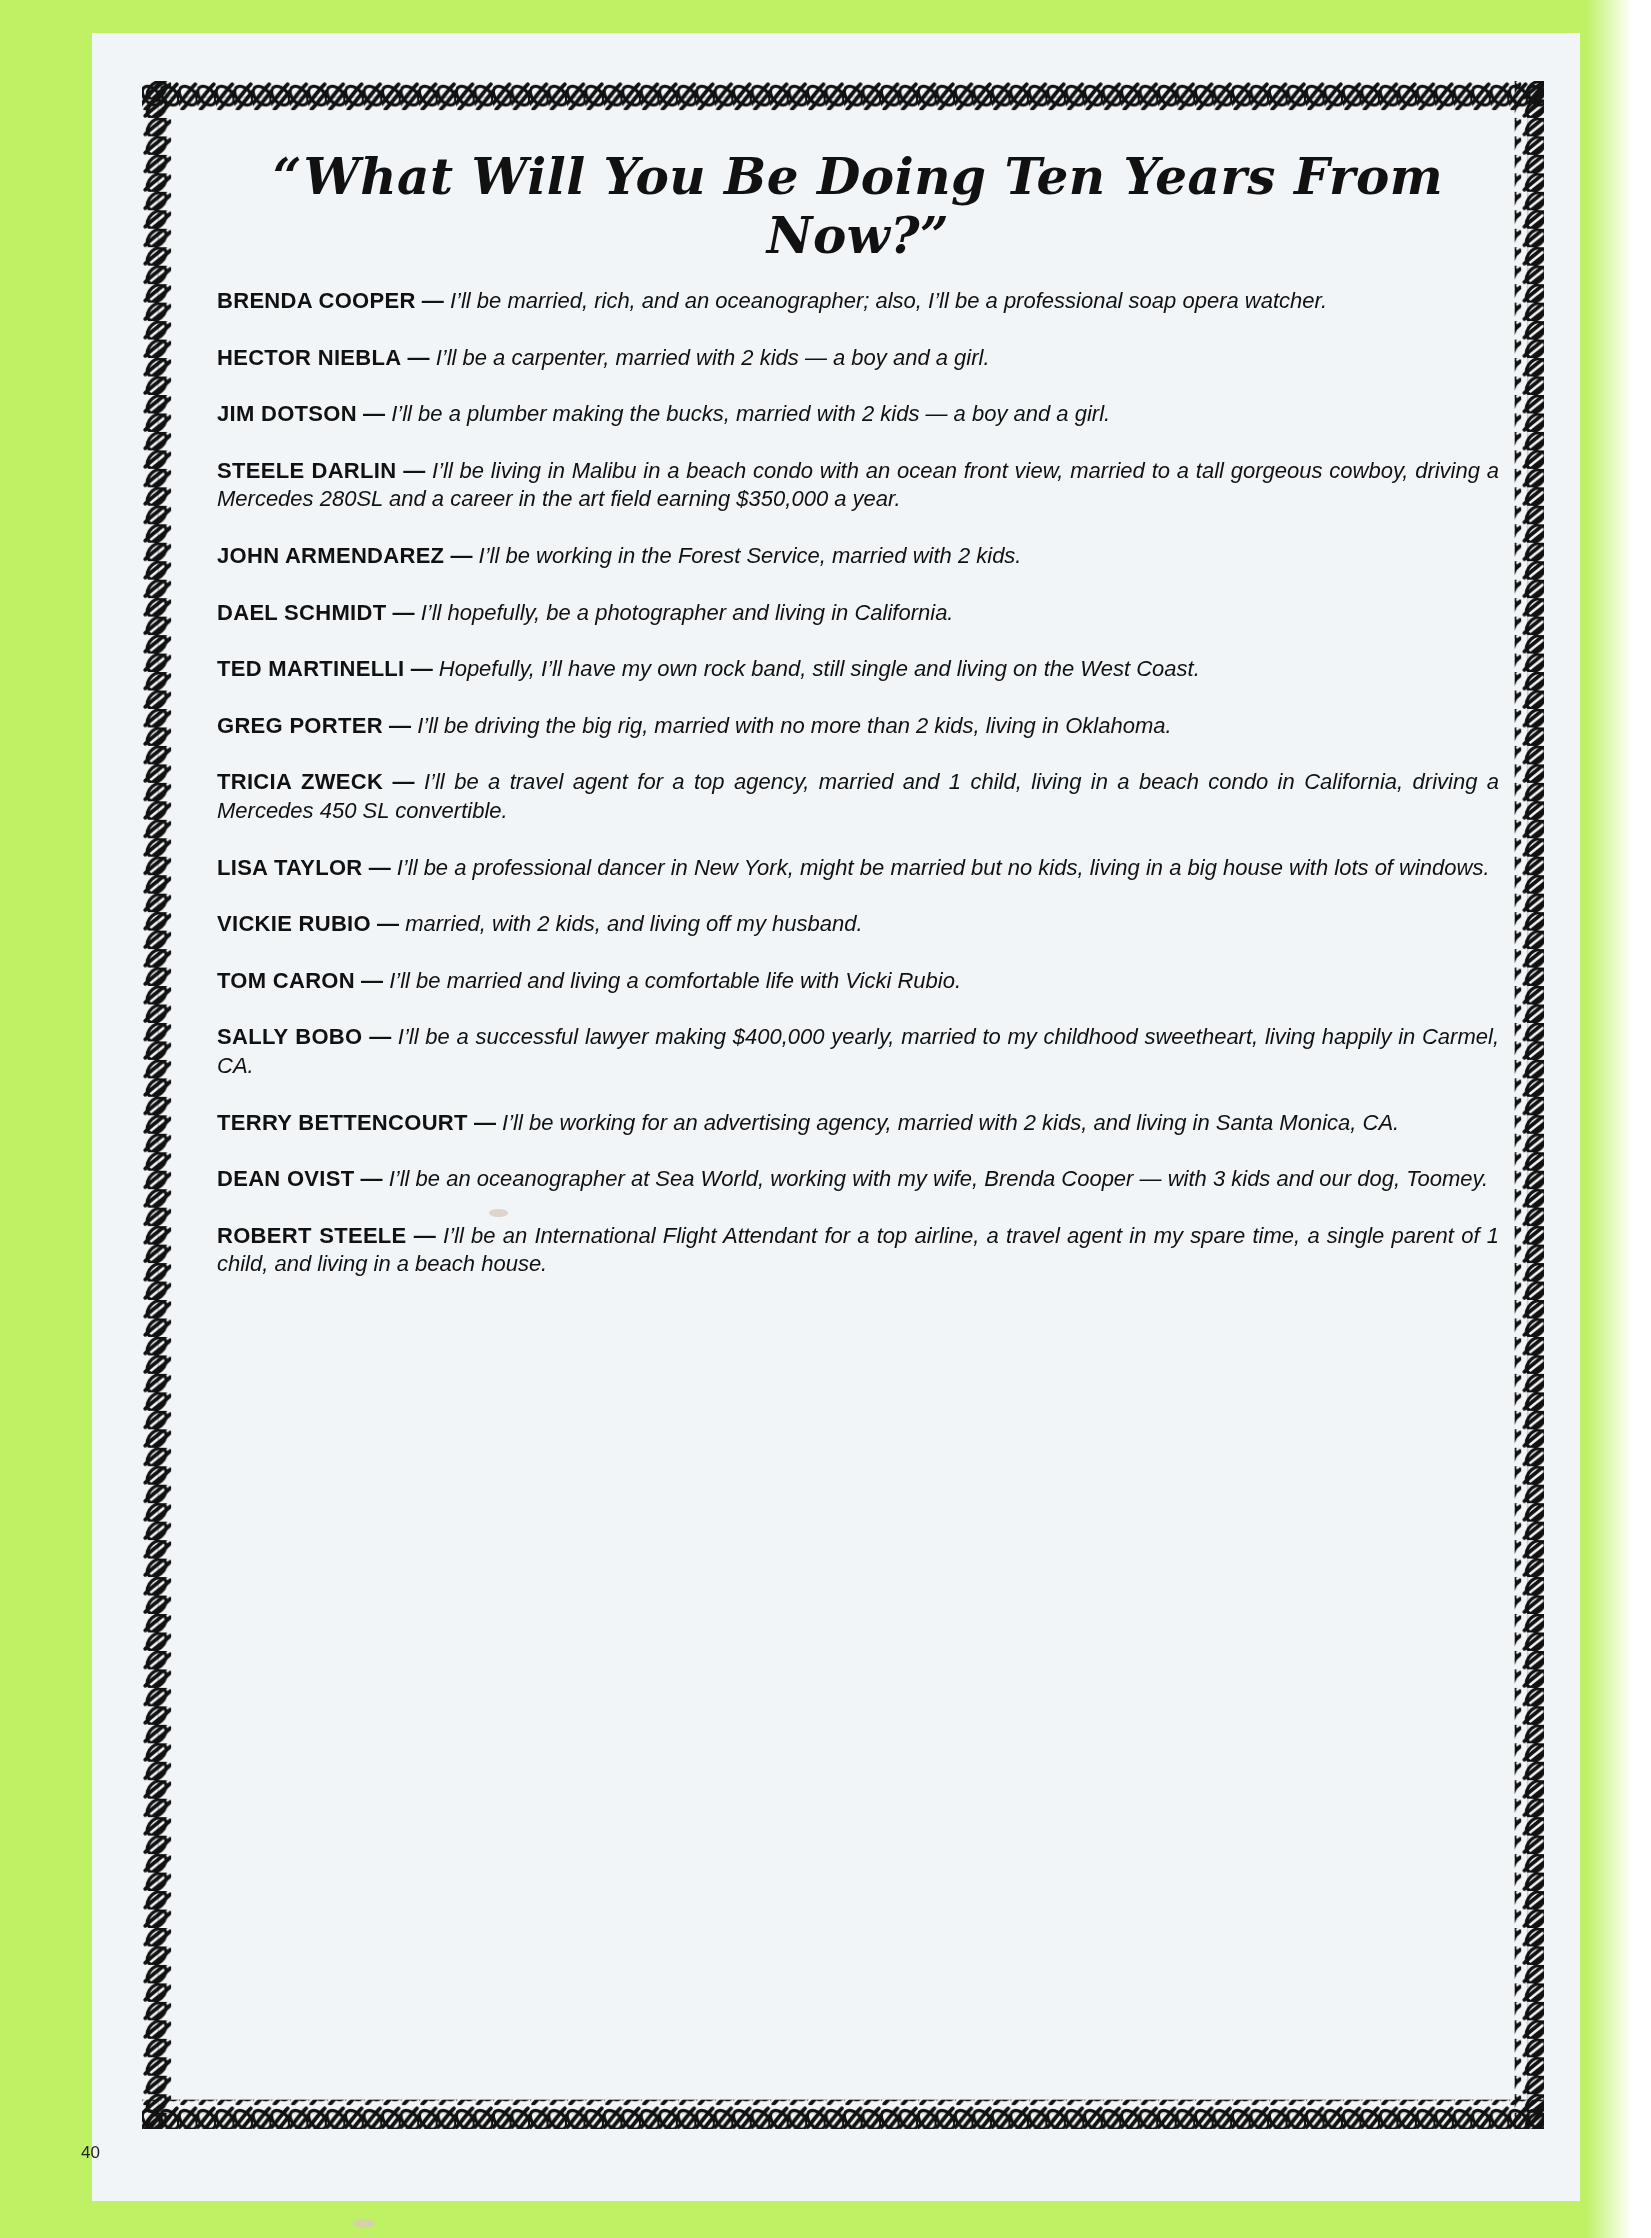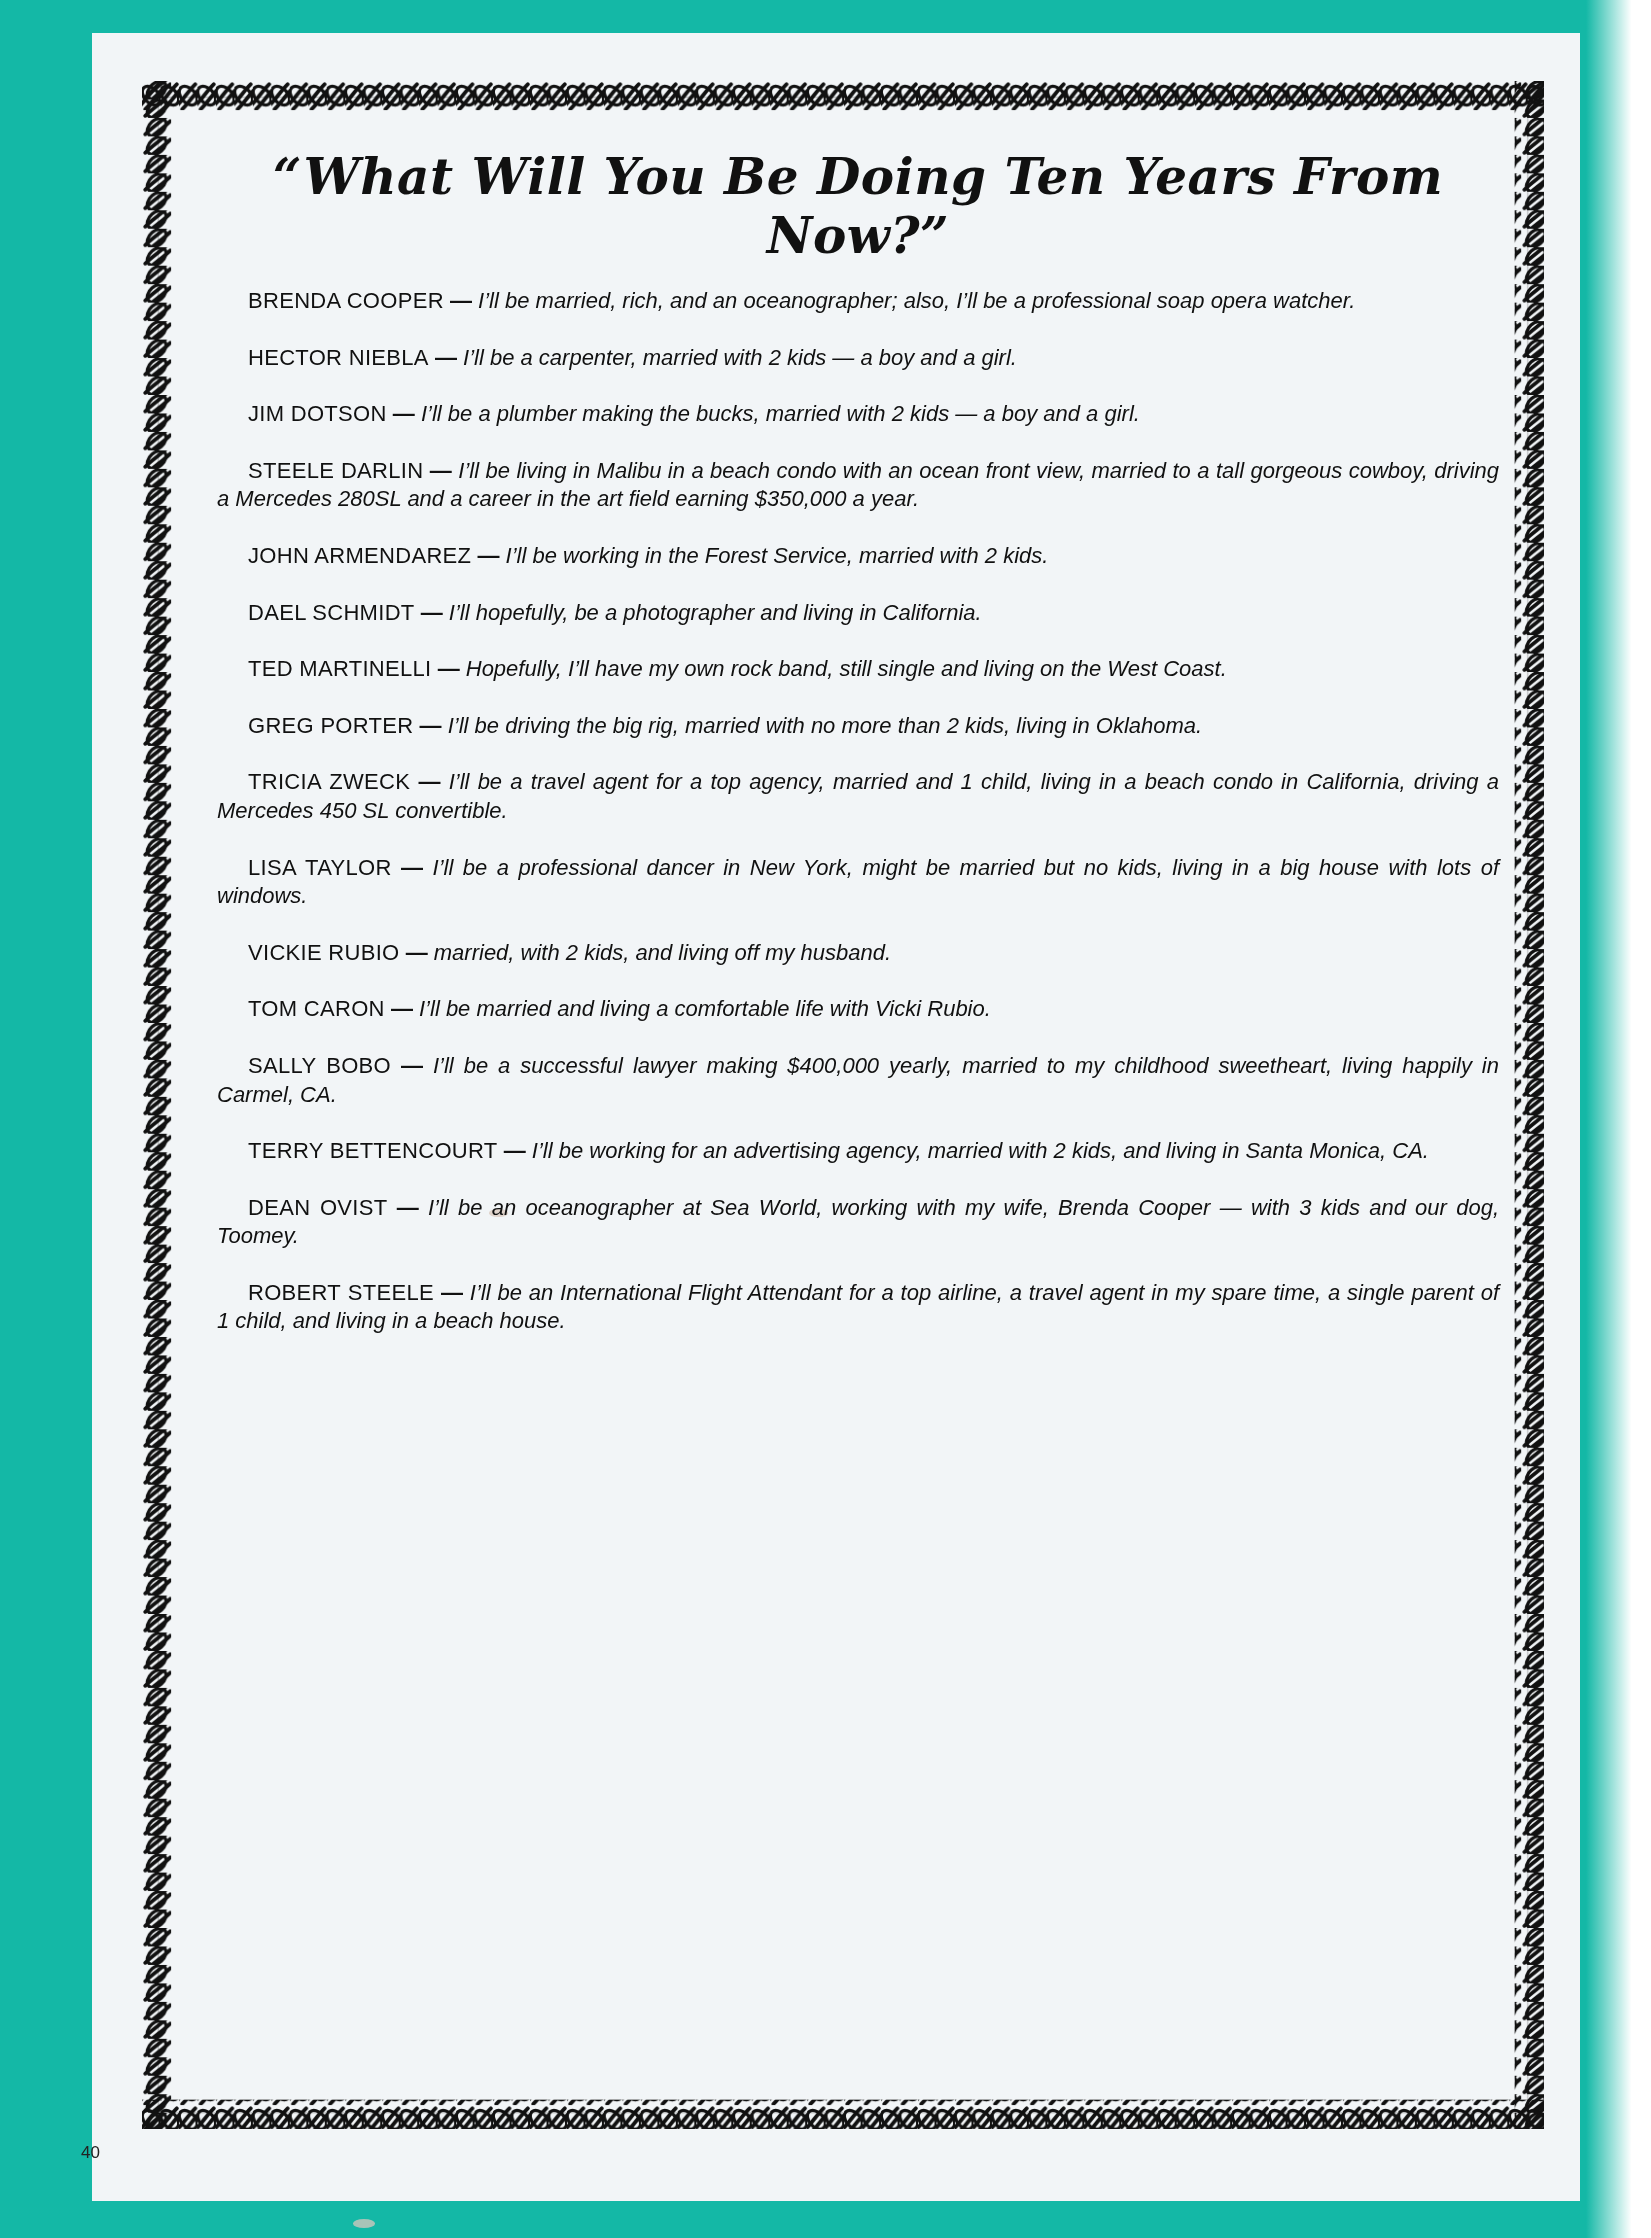--- a/index.html
+++ b/index.html
@@ -12,21 +12,21 @@
     height: 2239px;
     position: relative;
     font-family: "Liberation Sans", sans-serif;
     overflow: hidden;
   }
 
   
   #page {
     position: absolute;
     inset: 0;
-    background: #14b8a6;
+    background: #bef264;
   }
 
   
   #paper {
     position: absolute;
     left: 92px;
     top: 33px;
     width: 1488px;
     height: 2168px;
     background: #f2f5f7;
@@ -79,24 +79,23 @@
 
   .entry {
     margin: 0 0 28px 0;
     font-size: 22px;
     line-height: 1.30;
     color: #111;
     text-align: justify;
     text-justify: inter-word;
   }
   .entry .name {
-    font-weight: 400;
+    font-weight: 700;
     font-style: normal;
     letter-spacing: 0.3px;
-    margin-left: 31px;
   }
   .entry .dash {
     font-weight: 700;
     font-style: normal;
   }
   .entry .text {
     font-style: italic;
   }
 
   

